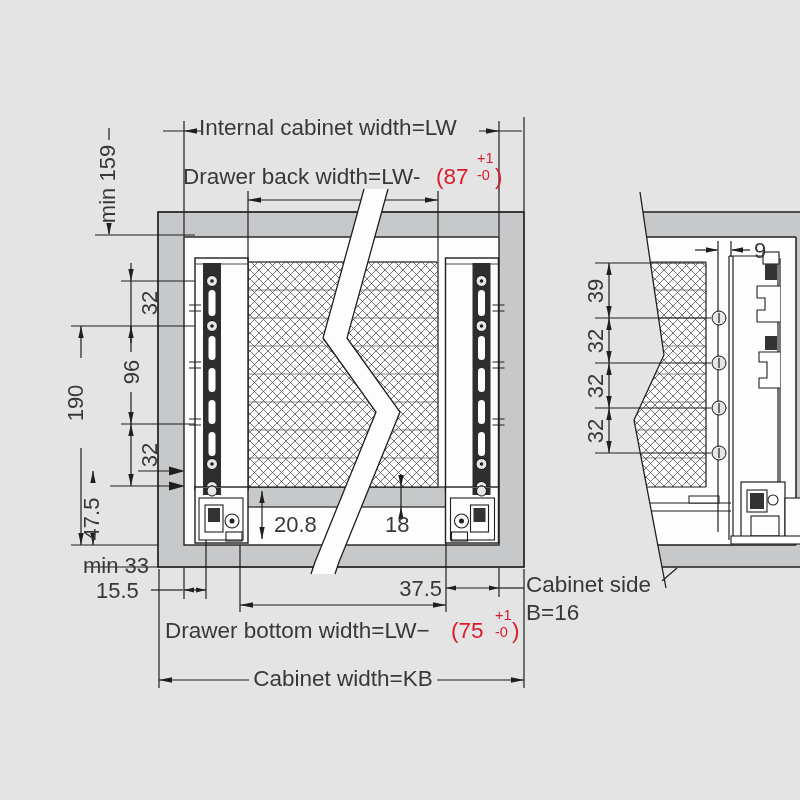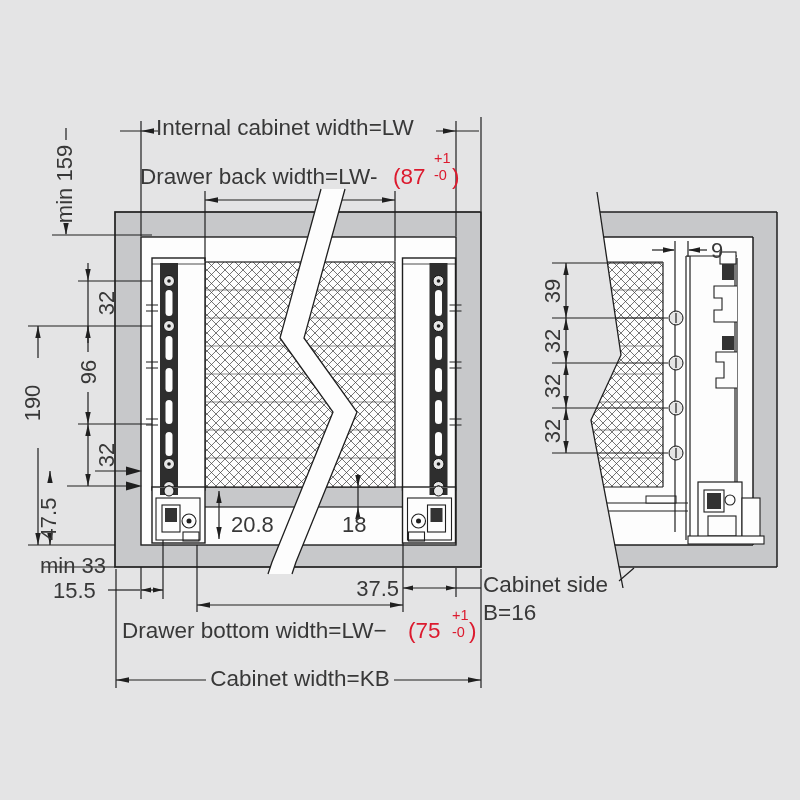--- a/index.html
+++ b/index.html
@@ -1,16 +1,16 @@
 <!DOCTYPE html>
 <html><head>
 <meta charset="utf-8">
 <style>
   html,body{margin:0;padding:0;background:#e4e4e5;}
-  .page{width:700px;height:800px;position:relative;font-family:"Liberation Sans",sans-serif;}
+  .page{width:700px;height:800px;position:relative;font-family:"Liberation Sans",sans-serif;padding-left:43px;}
   svg{display:block;}
   text{fill:#383838;}
   .lbl{font-size:22.5px;}
   .dim{font-size:22px;}
   .red{fill:#dc1a2e;}
   .tol{font-size:14.5px;}
   .ln{stroke:#1f1f1f;stroke-width:1.2;fill:none;}
   .st{stroke:#1f1f1f;stroke-width:1.5;fill:none;}
   .thin{stroke:#3c3c3c;stroke-width:0.6;fill:none;}
   .ah{fill:#1f1f1f;stroke:none;}

